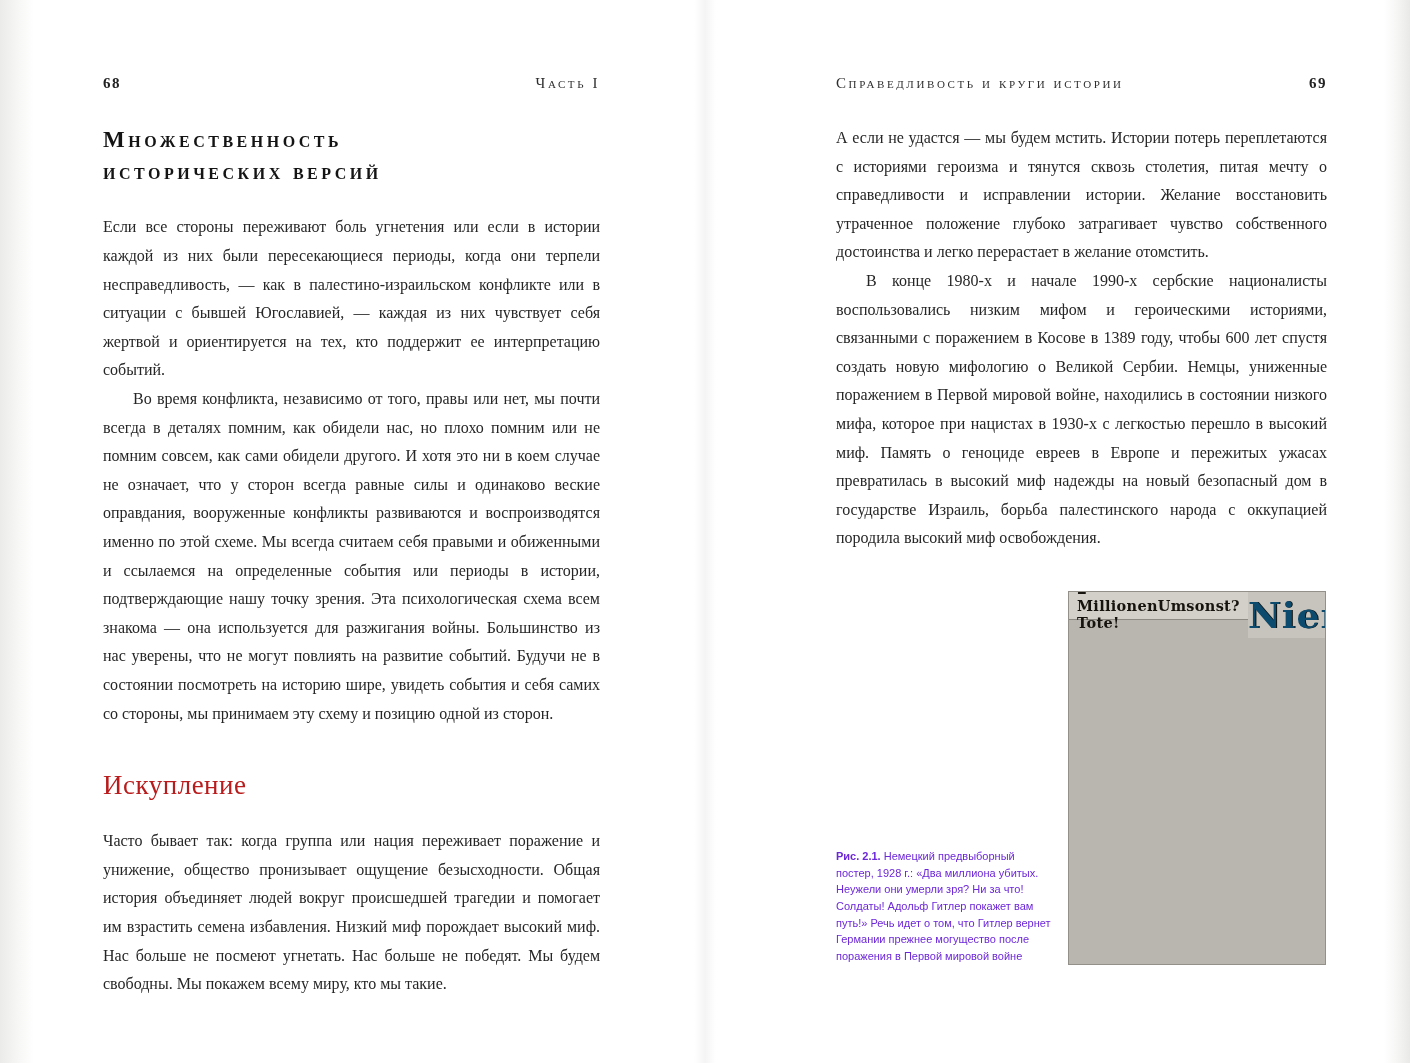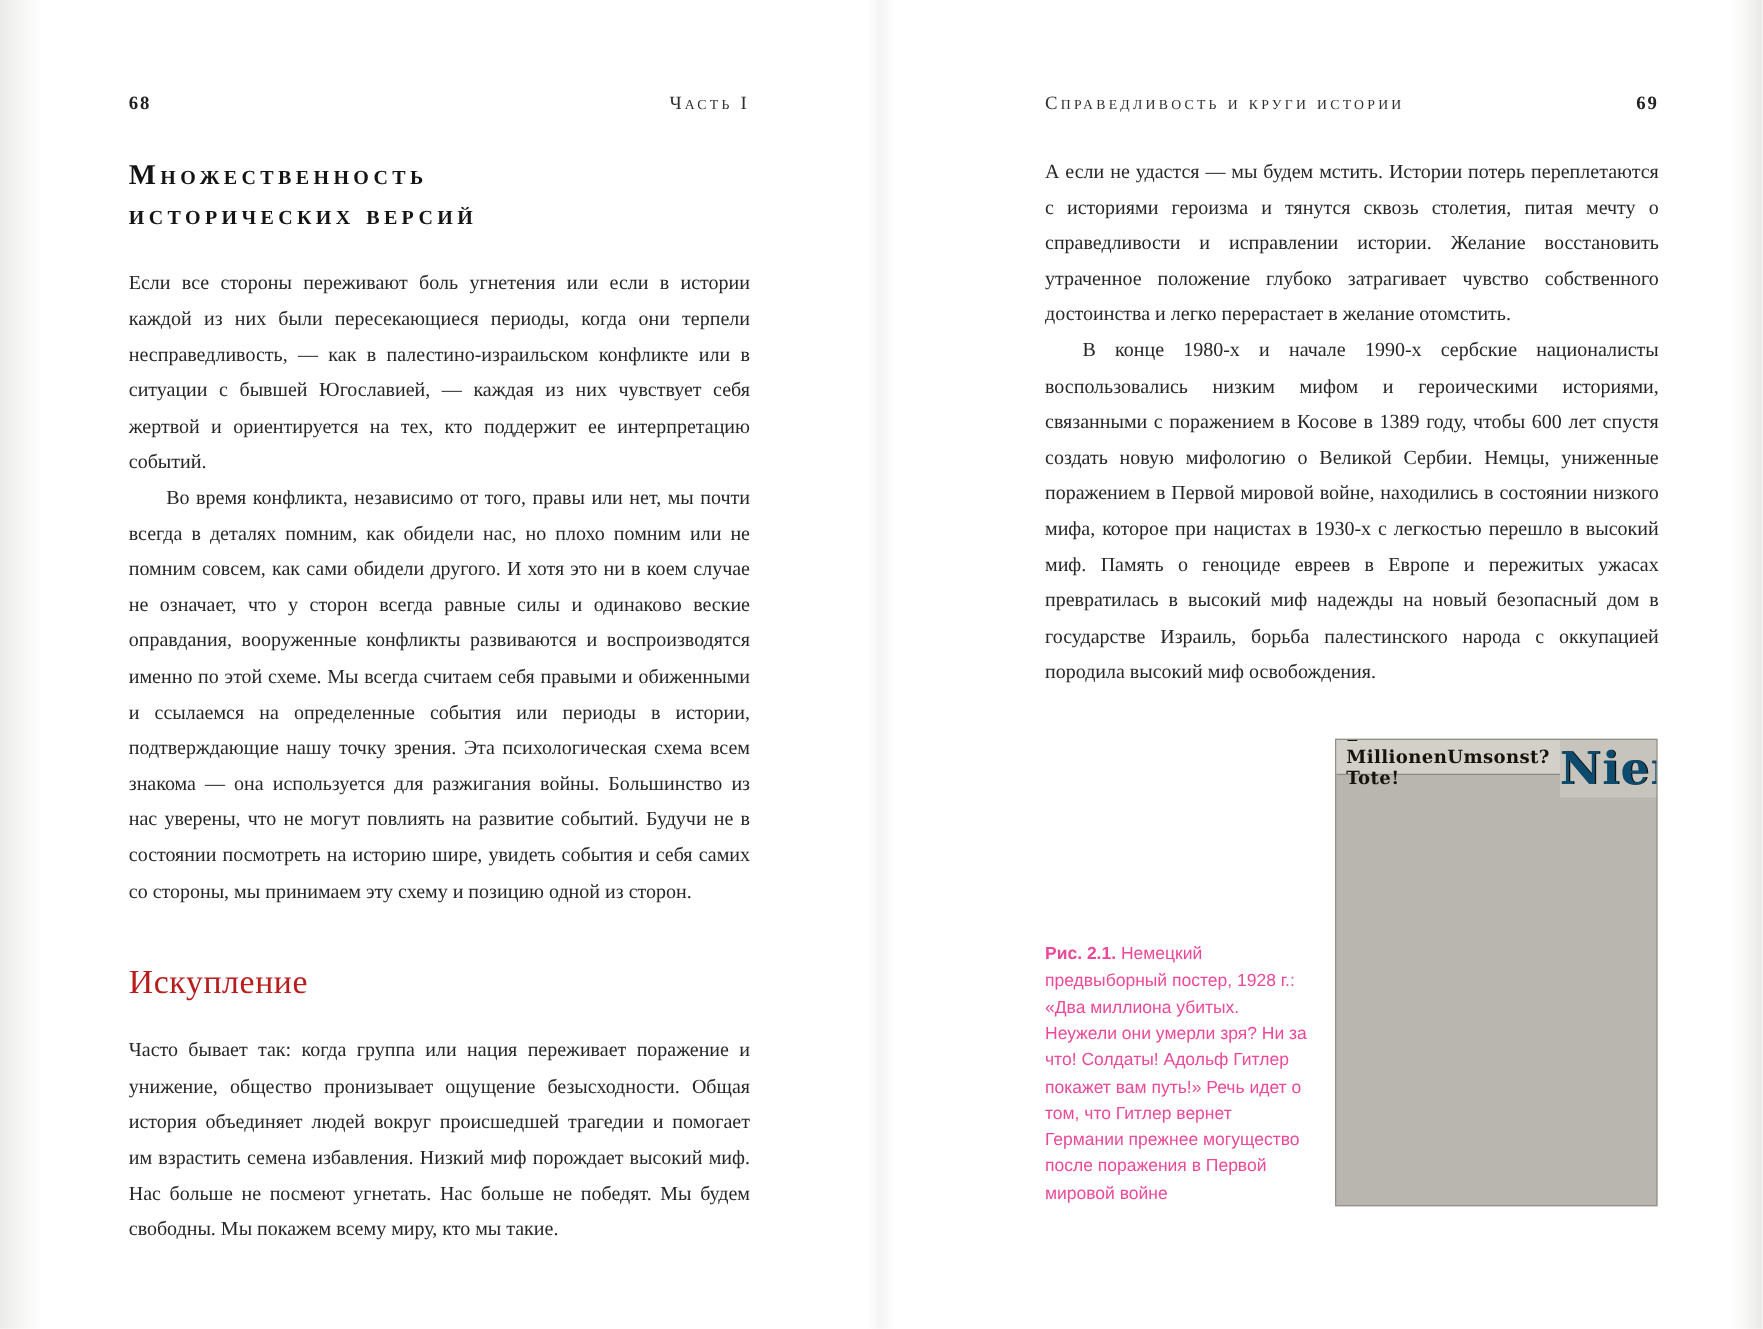--- a/index.html
+++ b/index.html
@@ -56,21 +56,21 @@
   .big-heading {
     font-size:27px; font-weight:500; color:#b91c1c;
     margin:42px 0 26px 0; letter-spacing:0.5px;
   }
 
   
   .figure-row { display:flex; align-items:flex-end; margin-top:38px; }
   .caption {
     width:232px; padding-right:16px;
     font-family:"Liberation Sans","DejaVu Sans",sans-serif;
-    font-size:14px; line-height:1.52; color:#ec4899;
+    font-size:11px; line-height:1.52; color:#6d28d9;
   }
   .caption-label { font-weight:700; }
 
   .poster {
     width:258px; height:374px; flex:none;
     display:flex; 
     background:#b9b6af;
     border:1px solid #93908a;
     font-family:"DejaVu Serif",serif;
     overflow:hidden;

